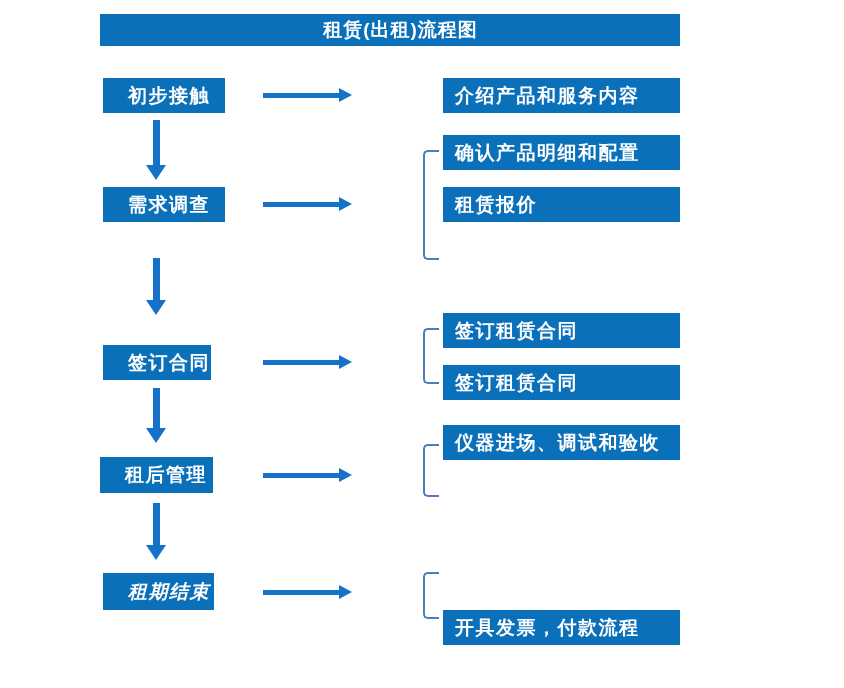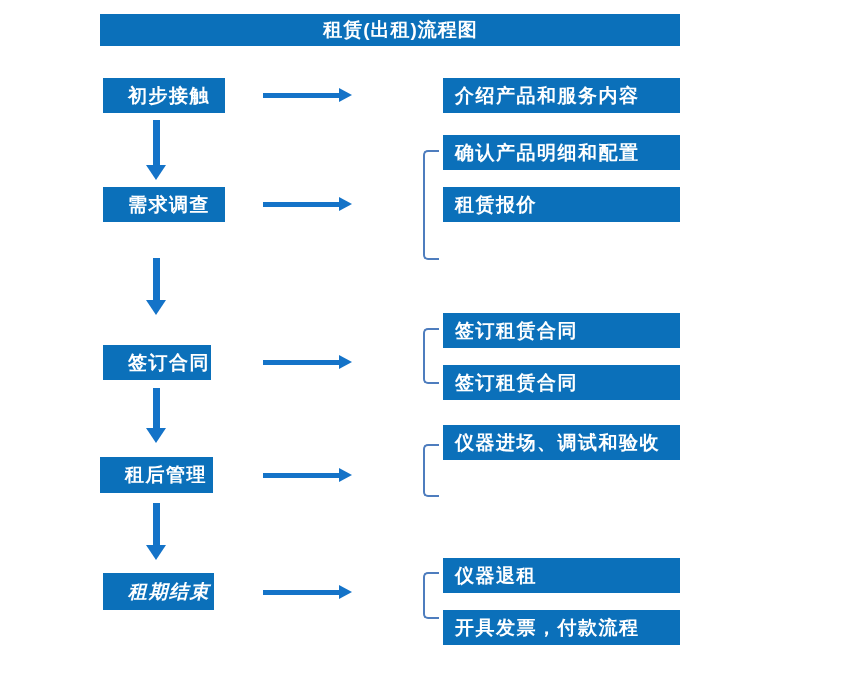--- a/index.html
+++ b/index.html
@@ -157,16 +157,15 @@
   <div class="box rbox" style="top:78px;">介绍产品和服务内容</div>
 
   <div class="box rbox" style="top:135px;">确认产品明细和配置</div>
   <div class="box rbox" style="top:187px;">租赁报价</div>
 
   <div class="box rbox" style="top:313px;padding-left:12px;">签订租赁合同</div>
   <div class="box rbox" style="top:365px;">签订租赁合同</div>
 
   <div class="box rbox" style="top:425px;">仪器进场、调试和验收</div>
 
-  <div class="box rbox" style="top:558px;">仪器退租</div>
   <div class="box rbox" style="top:610px;">开具发票，付款流程</div>
 
 </div>
 
 </body></html>

